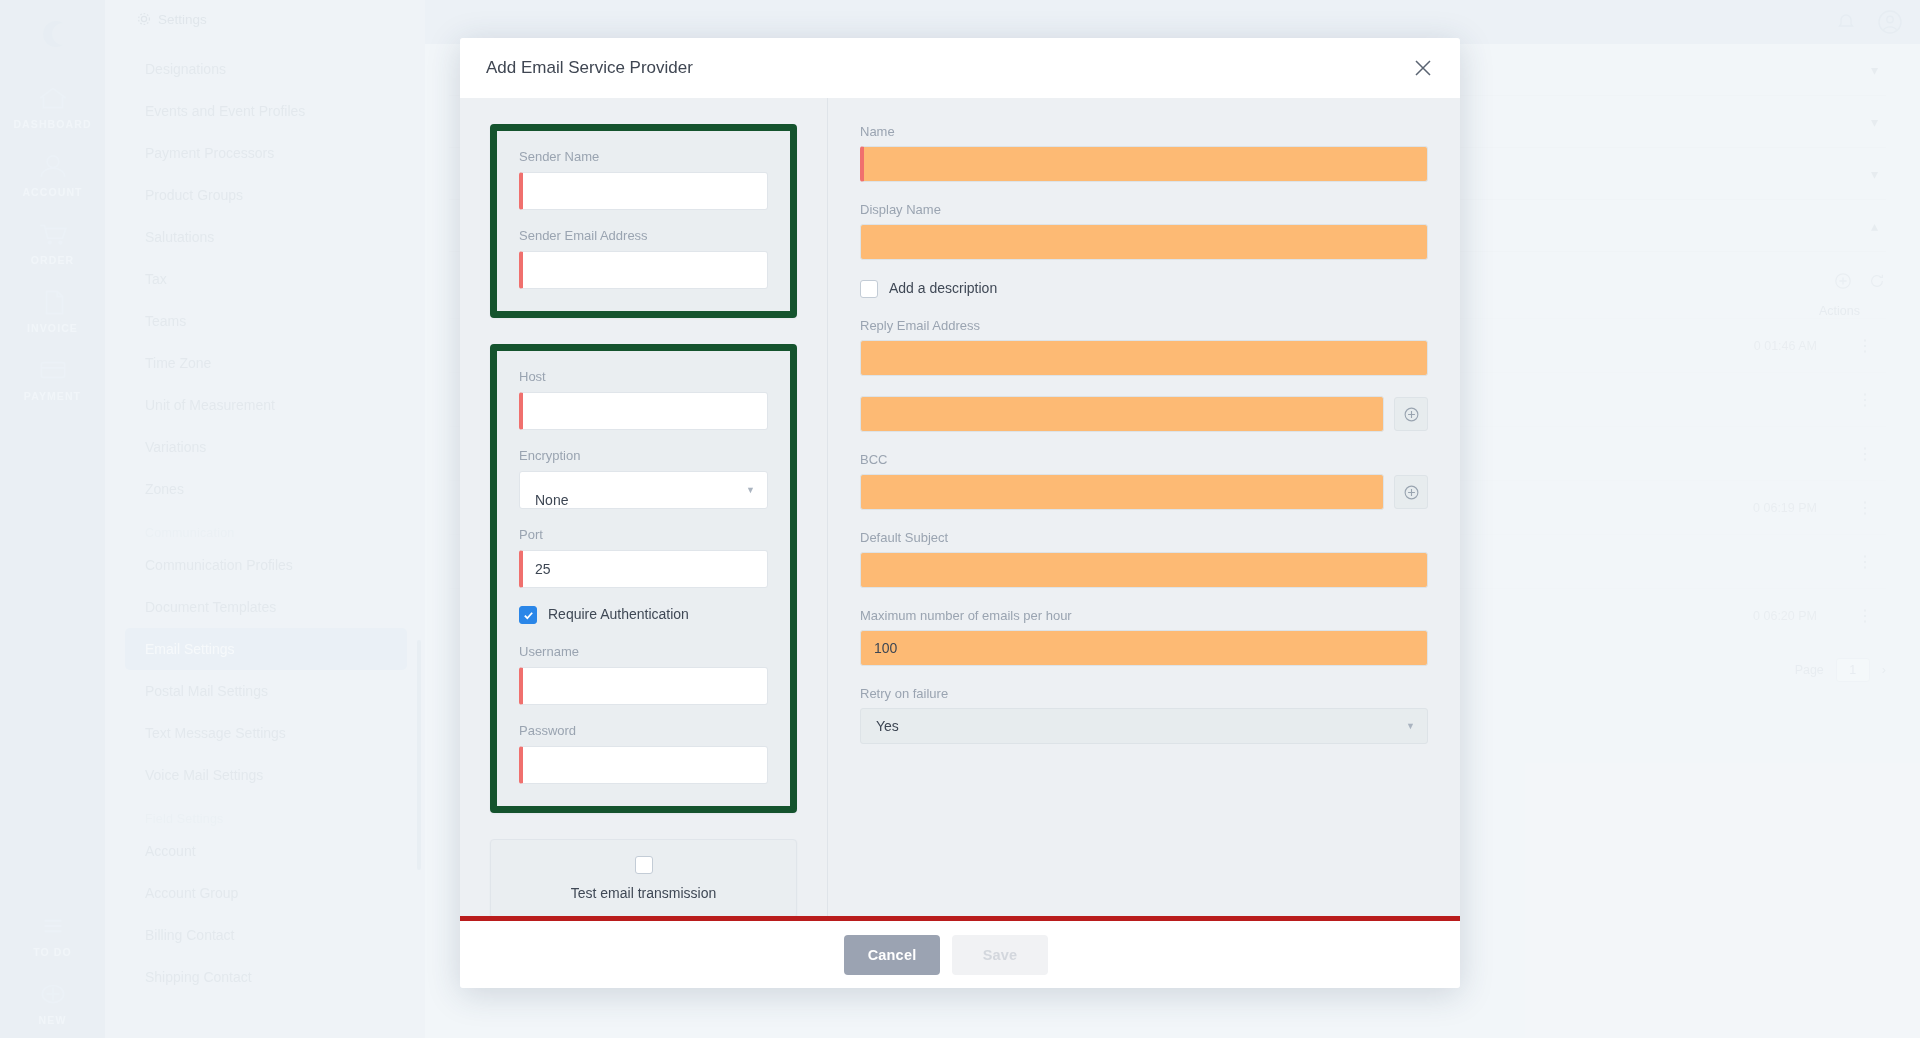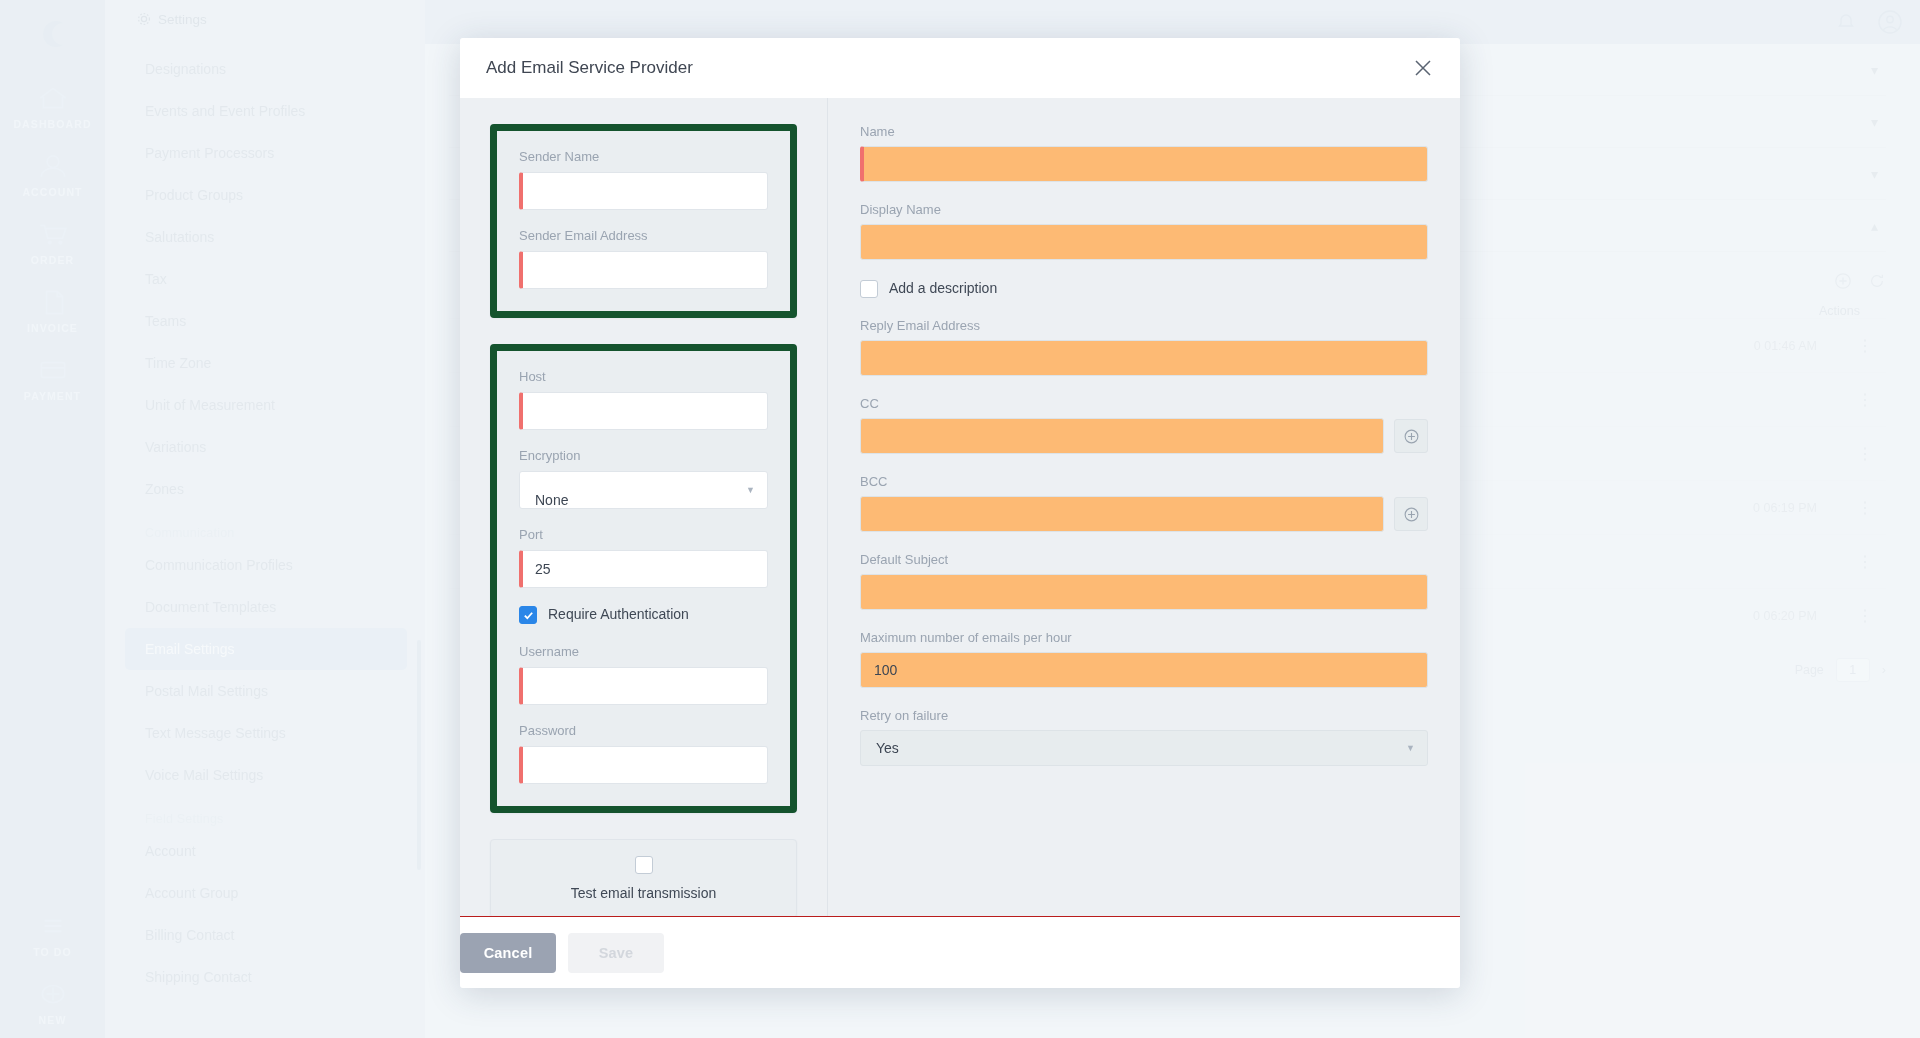--- a/index.html
+++ b/index.html
@@ -226,22 +226,22 @@
 
   .test-card {
     background: #eaeef1; border: 1px solid #e0e5ea; border-radius: 4px;
     padding: 16px 22px; display: flex; align-items: center; gap: 11px;
     box-shadow: 0 1px 2px rgba(60,80,110,.05);
     flex-direction: column;
   }
 
   .modal-footer {
     height: 72px; flex: 0 0 72px; background: #ffffff;
-    border-top: 1px solid #b91c1c;
-    display: flex; align-items: center; justify-content: flex-start;
+    border-top: 5px solid #b91c1c;
+    display: flex; align-items: center; justify-content: center;
     gap: 12px; padding-right: 28px;
   }
   .btn {
     min-width: 96px; height: 40px; border-radius: 4px; border: none;
     font-size: 14.5px; font-weight: 700; letter-spacing: .2px;
     font-family: "Liberation Sans", sans-serif; cursor: pointer;
   }
   .btn-cancel { background: #9ba3b2; color: #ffffff; }
   .btn-save { background: #f1f2f4; color: #d3d7dd; cursor: default; }
 </style>
@@ -507,21 +507,20 @@
         </span>
         <span class="cblabel">Add a description</span>
       </div>
 
       <div class="rfield">
         <label class="rlabel">Reply Email Address</label>
         <input class="dinput" type="text" value="" style="">
       </div>
 
       <div class="rfield">
-        <label class="rlabel">CC</label>
         <div class="row-with-add">
           <input class="dinput" type="text" value="" style="">
           <span class="add-btn">
             <svg width="17" height="17" viewBox="0 0 20 20">
                 <circle cx="10" cy="10" r="7.5" fill="none" stroke="#99a4b0" stroke-width="1.3"></circle>
                 <path d="M10 6 V14 M6 10 H14" stroke="#99a4b0" stroke-width="1.3"></path>
               </svg>
           </span>
         </div>
       </div>

